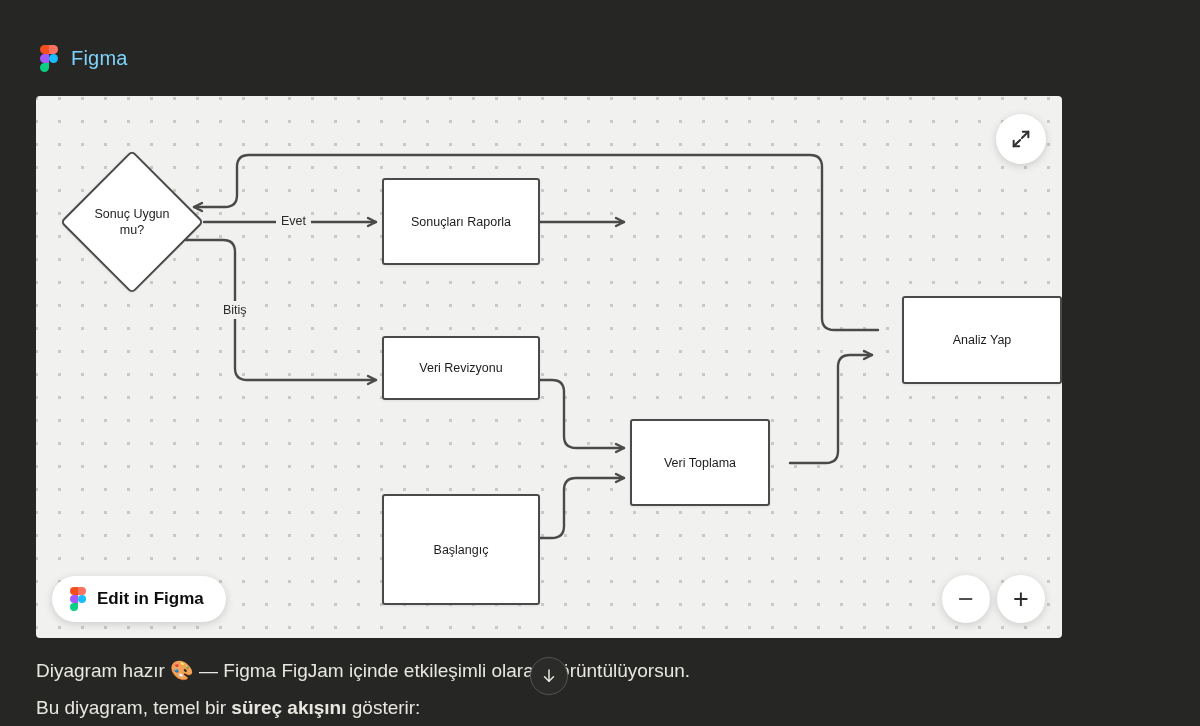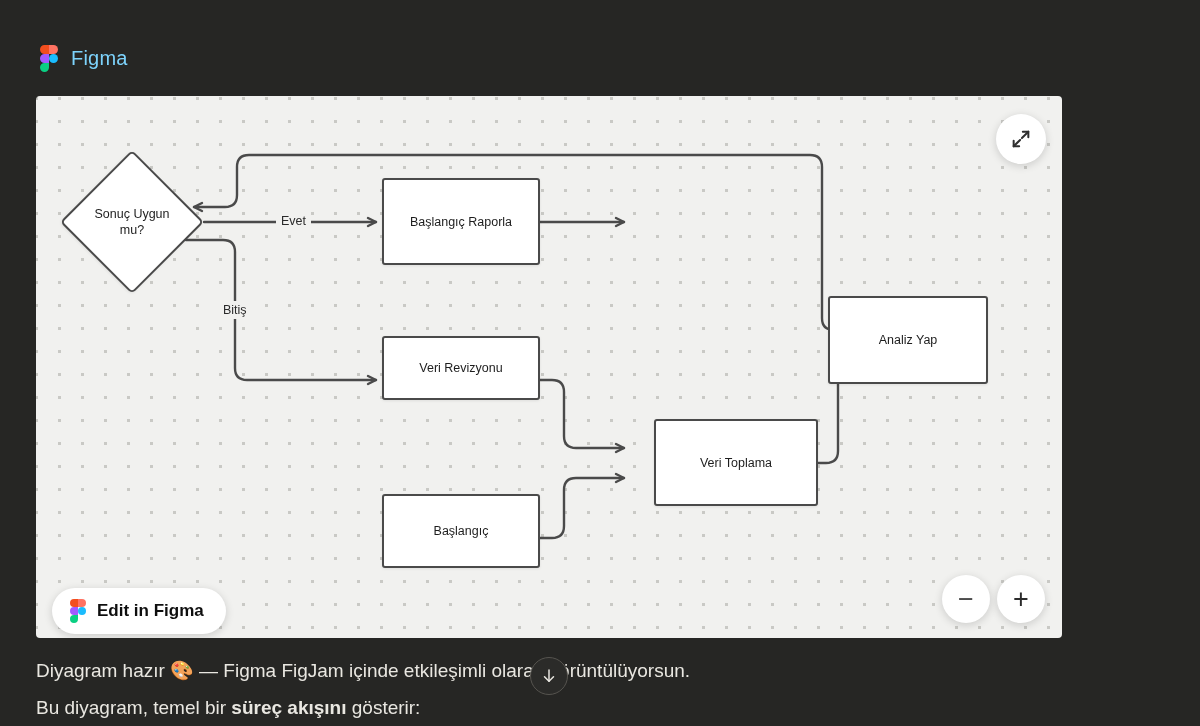--- a/index.html
+++ b/index.html
@@ -61,21 +61,21 @@
   }
   .expand-btn { left:960px; top:18px; width:50px; height:50px; }
   .zoom-btn { width:48px; height:48px; top:479px; font-size:27px; color:#2b2b2b; line-height:1; }
   .zoom-out { left:906px; color:#4c4c4c; }
   .zoom-in  { left:961px; }
 
   .edit-btn {
     position:absolute; left:16px; top:480px; height:46px;
     background:#fff; border:none; border-radius:23px;
     display:flex; align-items:center; gap:11px; padding:0 22px 0 18px;
-    box-shadow:0 2px 8px rgba(0,0,0,.16); cursor:pointer;margin-top:12px;
+    box-shadow:0 2px 8px rgba(0,0,0,.16); cursor:pointer;
   }
   .edit-btn .edit-label { font-size:17px; font-weight:bold; color:#0e0e0e; }
 
   
   .chat-line { position:absolute; left:36px; color:#e9e7e1; font-size:19px; line-height:24px; }
   .chat-line-1 { top:659px; }
   .chat-line-2 { top:696px; }
   .chat-line b { font-weight:bold;margin-top:20px; }
 
   .scroll-down-btn {
@@ -117,37 +117,37 @@
       <path d="M504 442 H516 Q528 442 528 430 V394 Q528 382 540 382 H588" marker-end="url(#arw)"></path>
       <path d="M754 367 H790 Q802 367 802 355 V271 Q802 259 814 259 H836" marker-end="url(#arw)"></path>
       <path d="M842 234 H798 Q786 234 786 222 V71 Q786 59 774 59 H213 Q201 59 201 71 V99 Q201 111 189 111 H158" marker-end="url(#arw)"></path>
     </g>
   </svg>
 
   <div class="diamond"></div>
   <div class="diamond-label">Sonuç Uygun mu?</div>
 
   <div class="node" style="left:346px; top:82px; width:158px; height:87px;">
-    <span>Başlangıç Raporla</span>
+    <span>Sonuçları Raporla</span>
   </div>
 
 
   <div class="node" style="left:346px; top:240px; width:158px; height:64px;">
     <span>Veri Revizyonu</span>
   </div>
 
-  <div class="node" style="left:594px; top:323px; width:164px; height:87px;margin-left:24px;">
+  <div class="node" style="left:594px; top:323px; width:140px; height:87px;">
     <span>Veri Toplama</span>
   </div>
 
-  <div class="node" style="left:346px; top:398px; width:158px; height:74px;">
+  <div class="node" style="left:346px; top:398px; width:158px; height:111px;">
     <span>Başlangıç</span>
   </div>
 
-  <div class="node" style="left:792px; top:200px; width:160px; height:88px;">
+  <div class="node" style="left:866px; top:200px; width:160px; height:88px;">
     <span>Analiz Yap</span>
   </div>
 
   <div class="edge-label" style="left:240px; top:116px;">Evet</div>
   <div class="edge-label" style="left:182px; top:205px;">Bitiş</div>
 
   <button class="round-btn expand-btn">
     <span style="display:inline-flex;">
       <svg width="22" height="22" viewBox="0 0 24 24" fill="none" stroke="#2f2f2f" stroke-width="2.2" stroke-linecap="round" stroke-linejoin="round">
         <path d="M14 4h6v6"></path>

